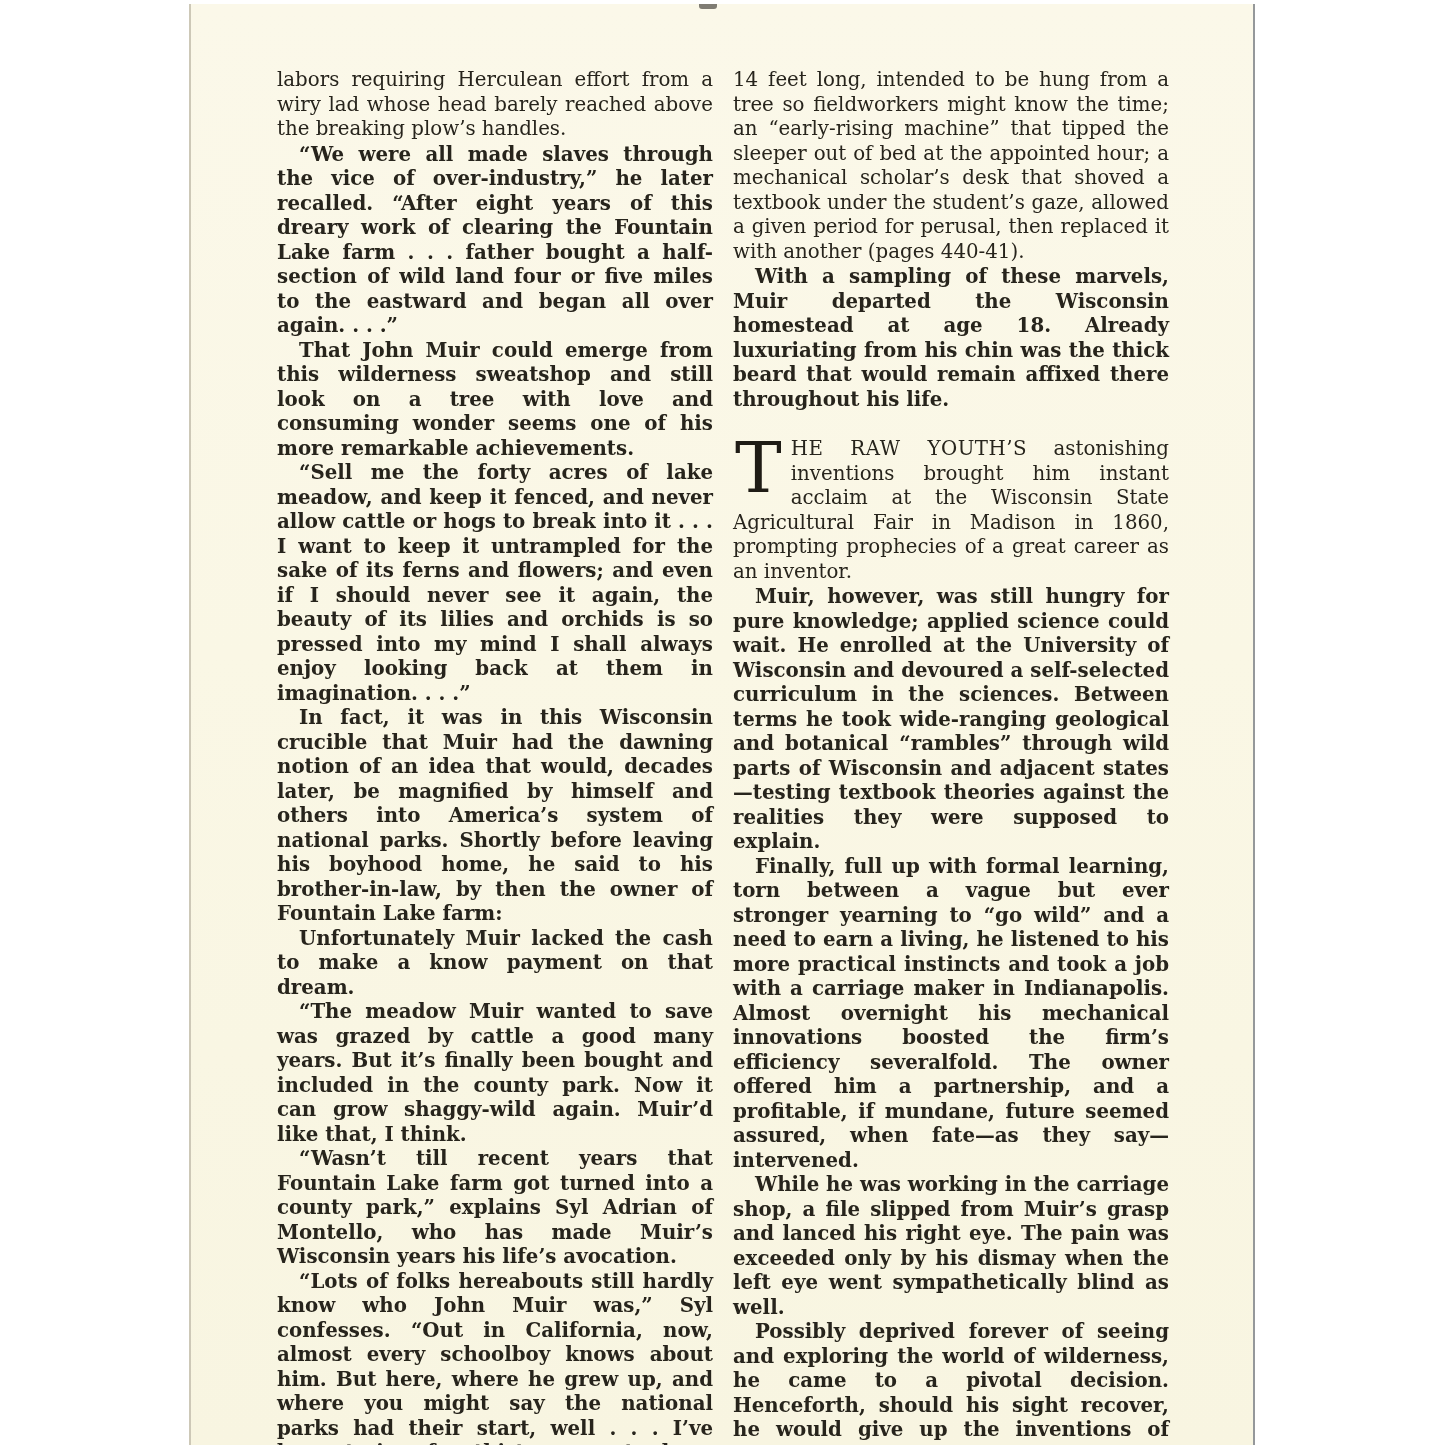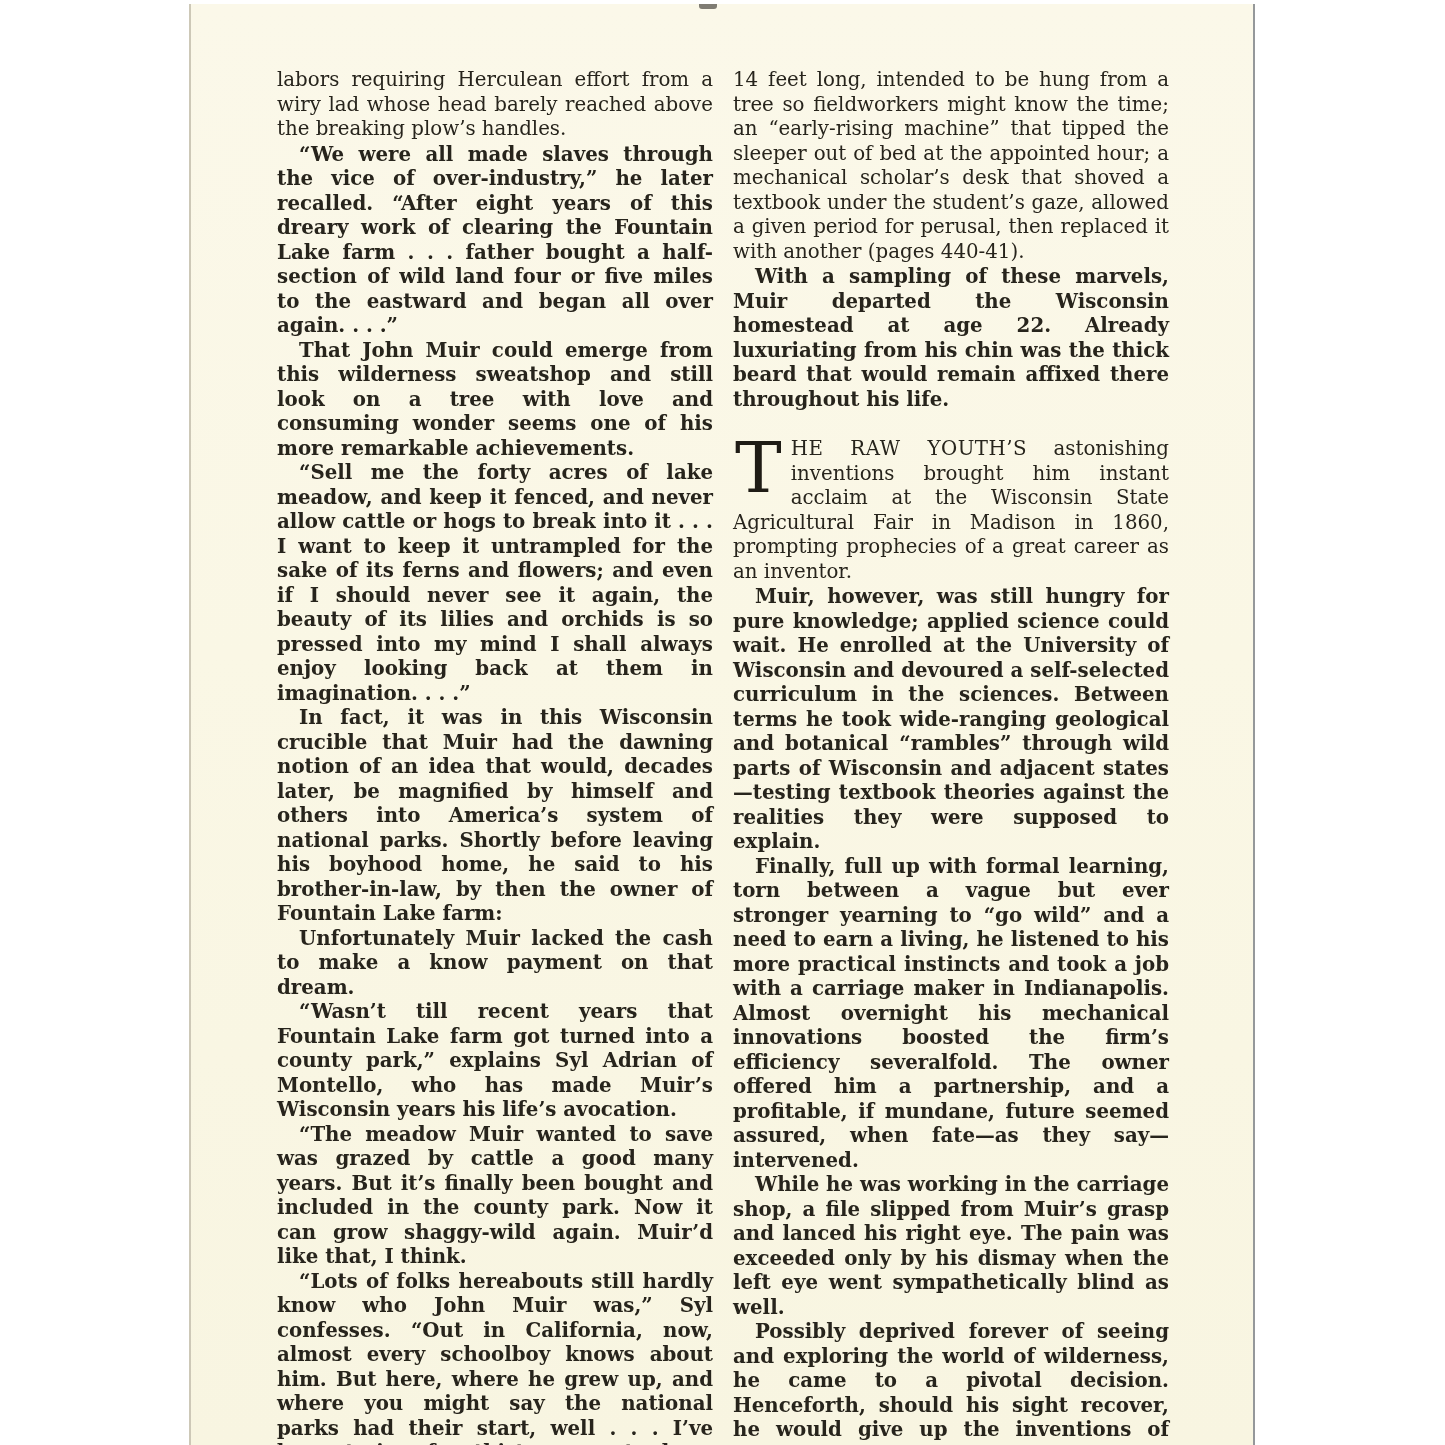--- a/index.html
+++ b/index.html
@@ -73,27 +73,27 @@
 
 <div class="paper">
   <div class="edge-mark"></div>
   <div class="column column-left">
       <p class="para">labors requiring Herculean effort from a wiry lad whose head barely reached above the breaking plow’s handles.</p>
       <p class="para indent">“We were all made slaves through the vice of over-industry,” he later recalled. “After eight years of this dreary work of clearing the Fountain Lake farm . . . father bought a half-section of wild land four or five miles to the eastward and began all over again. . . .”</p>
       <p class="para indent">That John Muir could emerge from this wilderness sweatshop and still look on a tree with love and consuming wonder seems one of his more remarkable achievements.</p>
       <p class="para indent">“Sell me the forty acres of lake meadow, and keep it fenced, and never allow cattle or hogs to break into it . . . I want to keep it untrampled for the sake of its ferns and flowers; and even if I should never see it again, the beauty of its lilies and orchids is so pressed into my mind I shall always enjoy looking back at them in imagination. . . .”</p>
       <p class="para indent">In fact, it was in this Wisconsin crucible that Muir had the dawning notion of an idea that would, decades later, be magnified by himself and others into America’s system of national parks. Shortly before leaving his boyhood home, he said to his brother-in-law, by then the owner of Fountain Lake farm:</p>
       <p class="para indent">Unfortunately Muir lacked the cash to make a know payment on that dream.</p>
+      <p class="para indent">“The meadow Muir wanted to save was grazed by cattle a good many years. But it’s finally been bought and included in the county park. Now it can grow shaggy-wild again. Muir’d like that, I think.</p>
       <p class="para indent">“Wasn’t till recent years that Fountain Lake farm got turned into a county park,” explains Syl Adrian of Montello, who has made Muir’s Wisconsin years his life’s avocation.</p>
-      <p class="para indent">“The meadow Muir wanted to save was grazed by cattle a good many years. But it’s finally been bought and included in the county park. Now it can grow shaggy-wild again. Muir’d like that, I think.</p>
       <p class="para indent">“Lots of folks hereabouts still hardly know who John Muir was,” Syl confesses. “Out in California, now, almost every schoolboy knows about him. But here, where he grew up, and where you might say the national parks had their start, well . . . I’ve been trying for thirty years to have some kind of national park or monument established here. Maybe one day it’ll happen.”</p>
       <p class="para indent">Syl, himself the inventor of an old-time jukebox called the Adrianola, reminds visitors that Muir first won local fame not as a naturalist or conservationist but as the inventor of an array of mechanical contrivances.</p>
     </div>
   <div class="column column-right">
       <p class="para">14 feet long, intended to be hung from a tree so fieldworkers might know the time; an “early-rising machine” that tipped the sleeper out of bed at the appointed hour; a mechanical scholar’s desk that shoved a textbook under the student’s gaze, allowed a given period for perusal, then replaced it with another (pages 440-41).</p>
-      <p class="para indent">With a sampling of these marvels, Muir departed the Wisconsin homestead at age 22. Already luxuriating from his chin was the thick beard that would remain affixed there throughout his life.</p>
+      <p class="para indent">With a sampling of these marvels, Muir departed the Wisconsin homestead at age 18. Already luxuriating from his chin was the thick beard that would remain affixed there throughout his life.</p>
       <p class="para dropcap-para"><span class="dropcap">T</span><span class="lead-caps">HE RAW YOUTH’S</span> astonishing inventions brought him instant acclaim at the Wisconsin State Agricultural Fair in Madison in 1860, prompting prophecies of a great career as an inventor.</p>
       <p class="para indent">Muir, however, was still hungry for pure knowledge; applied science could wait. He enrolled at the University of Wisconsin and devoured a self-selected curriculum in the sciences. Between terms he took wide-ranging geological and botanical “rambles” through wild parts of Wisconsin and adjacent states—testing textbook theories against the realities they were supposed to explain.</p>
       <p class="para indent">Finally, full up with formal learning, torn between a vague but ever stronger yearning to “go wild” and a need to earn a living, he listened to his more practical instincts and took a job with a carriage maker in Indianapolis. Almost overnight his mechanical innovations boosted the firm’s efficiency severalfold. The owner offered him a partnership, and a profitable, if mundane, future seemed assured, when fate—as they say—intervened.</p>
       <p class="para indent">While he was working in the carriage shop, a file slipped from Muir’s grasp and lanced his right eye. The pain was exceeded only by his dismay when the left eye went sympathetically blind as well.</p>
       <p class="para indent">Possibly deprived forever of seeing and exploring the world of wilderness, he came to a pivotal decision. Henceforth, should his sight recover, he would give up the inventions of men and devote himself to “the study of the inventions of God.”</p>
     </div>
 </div>
 
 </body></html>

